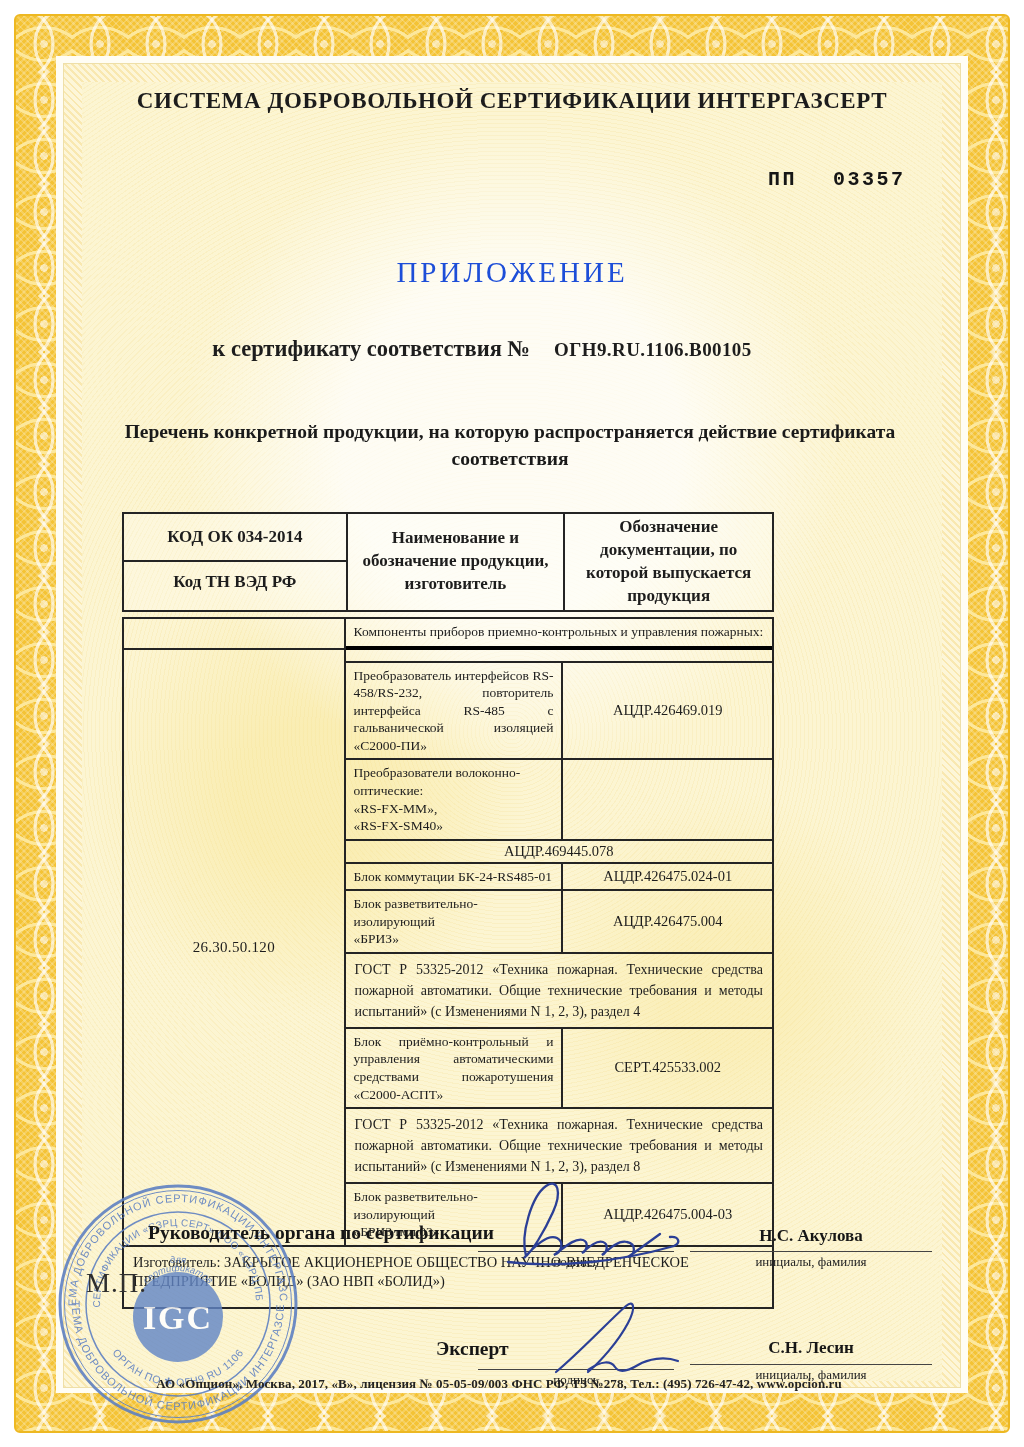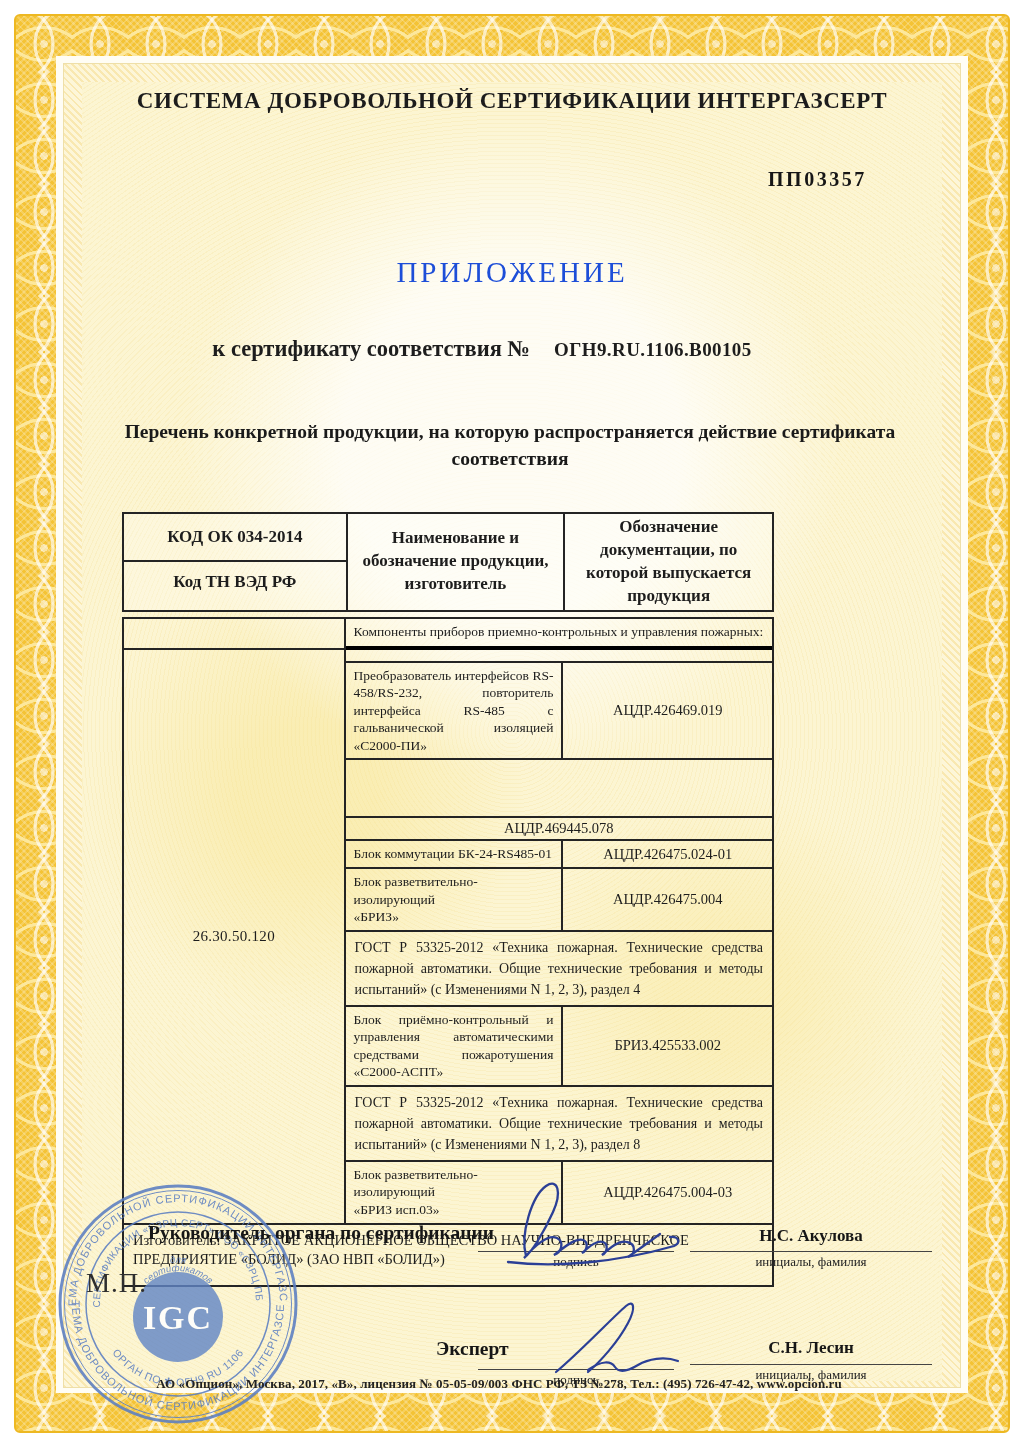--- a/index.html
+++ b/index.html
@@ -26,22 +26,22 @@
       radial-gradient(circle at 50% 28%, rgba(255,255,255,.75) 0 170px, transparent 330px),
       radial-gradient(circle at 26% 55%, rgba(247,228,142,.45) 0 70px, transparent 220px),
       radial-gradient(circle at 75% 70%, rgba(247,228,142,.35) 0 60px, transparent 200px),
       repeating-radial-gradient(circle at 50% 50%, rgba(240,208,110,.15) 0 1px, transparent 1px 4px);}
 
   .content{position:absolute;inset:0;z-index:3;}
 
   
   .sys-title{position:absolute;top:88px;left:84px;right:84px;text-align:center;
     font-weight:bold;font-size:23px;letter-spacing:.6px;color:#1c1c1c;}
-  .pp-number{position:absolute;top:168px;left:768px;display:flex;
-    font-weight:600;font-size:20px;letter-spacing:2.5px;color:#161616;}
+  .pp-number{position:absolute;top:168px;left:768px;display:flex;gap:36px;
+    font-weight:600;font-size:20px;letter-spacing:2.5px;color:#161616;font-family:Liberation Mono, monospace;}
   .doc-title{position:absolute;top:256px;left:0;right:0;text-align:center;
     font-weight:normal;font-size:29px;letter-spacing:3px;color:#1d4ed8;}
   .cert-line{position:absolute;top:336px;left:0;right:60px;text-align:center;white-space:nowrap;}
   .cert-line .lbl{font-weight:bold;font-size:22.5px;}
   .cert-line .num{font-weight:bold;font-size:19px;margin-left:20px;letter-spacing:.4px;}
   .subtitle{position:absolute;top:418px;left:92px;right:96px;text-align:center;
     font-weight:bold;font-size:19.5px;line-height:1.4;color:#1a1a1a;}
 
   
   .tbl{position:absolute;left:122px;top:512px;width:652px;}
@@ -141,20 +141,23 @@
         <div class="code-cell">26.30.50.120</div>
 
         <div class="gap-row"></div>
 
         <div class="p-row mh58">
           <div class="p-name just">Преобразователь интерфейсов RS-458/RS-232, повторитель интерфейса RS-485 с гальванической изоляцией «С2000-ПИ»</div>
           <div class="p-doc">АЦДР.426469.019</div>
         </div>
 
         <div class="p-row mh58">
+          <div class="p-name pre">Преобразователи волоконно-оптические:
+«RS-FX-MM»,
+«RS-FX-SM40»</div>
         </div>
 
         <div class="p-row mh22">
           <div class="p-doc">АЦДР.469445.078</div>
         </div>
 
         <div class="p-row mh22">
           <div class="p-name">Блок коммутации БК-24-RS485-01</div>
           <div class="p-doc">АЦДР.426475.024-01</div>
         </div>
@@ -162,21 +165,21 @@
         <div class="p-row mh38">
           <div class="p-name pre">Блок разветвительно-изолирующий
 «БРИЗ»</div>
           <div class="p-doc">АЦДР.426475.004</div>
         </div>
 
         <div class="g-row">ГОСТ Р 53325-2012 «Техника пожарная. Технические средства пожарной автоматики. Общие технические требования и методы испытаний» (с Изменениями N 1, 2, 3), раздел 4</div>
 
         <div class="p-row mh58">
           <div class="p-name just">Блок приёмно-контрольный и управления автоматическими средствами пожаротушения «С2000-АСПТ»</div>
-          <div class="p-doc">БРИЗ.425533.002</div>
+          <div class="p-doc">СЕРТ.425533.002</div>
         </div>
 
         <div class="g-row">ГОСТ Р 53325-2012 «Техника пожарная. Технические средства пожарной автоматики. Общие технические требования и методы испытаний» (с Изменениями N 1, 2, 3), раздел 8</div>
 
         <div class="p-row mh38">
           <div class="p-name pre">Блок разветвительно-изолирующий
 «БРИЗ исп.03»</div>
           <div class="p-doc">АЦДР.426475.004-03</div>
         </div>
 

